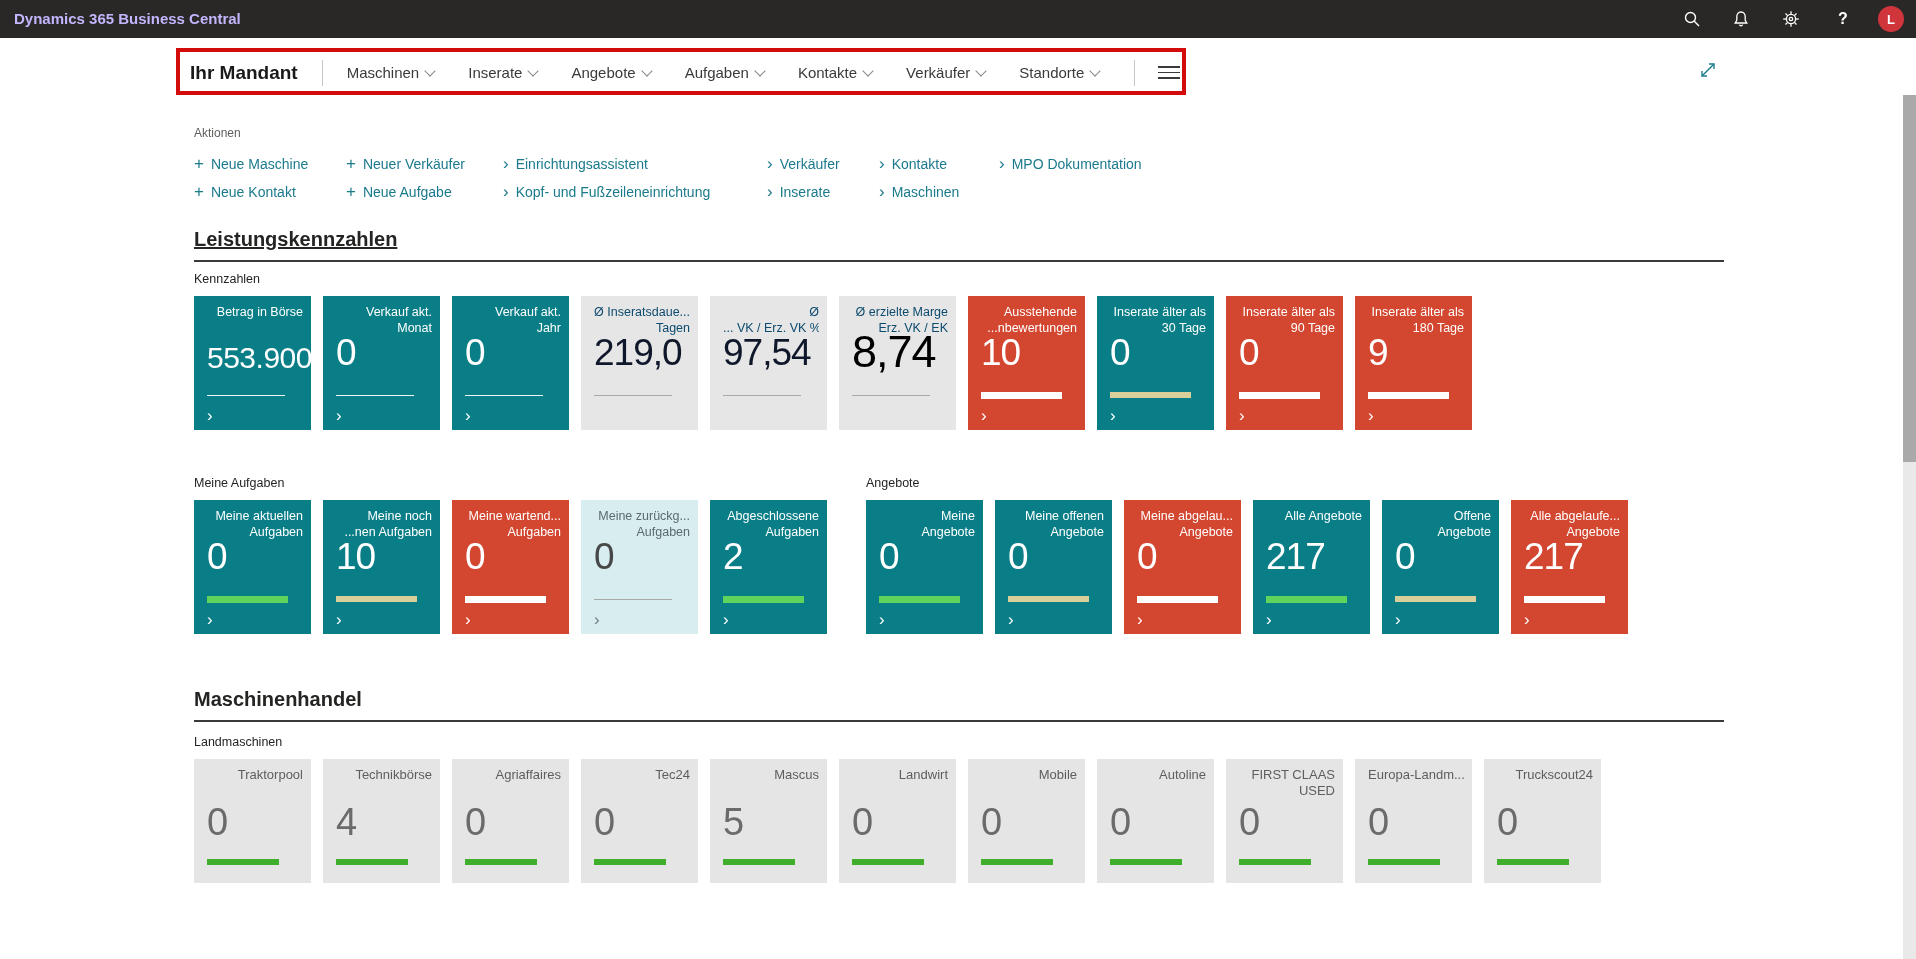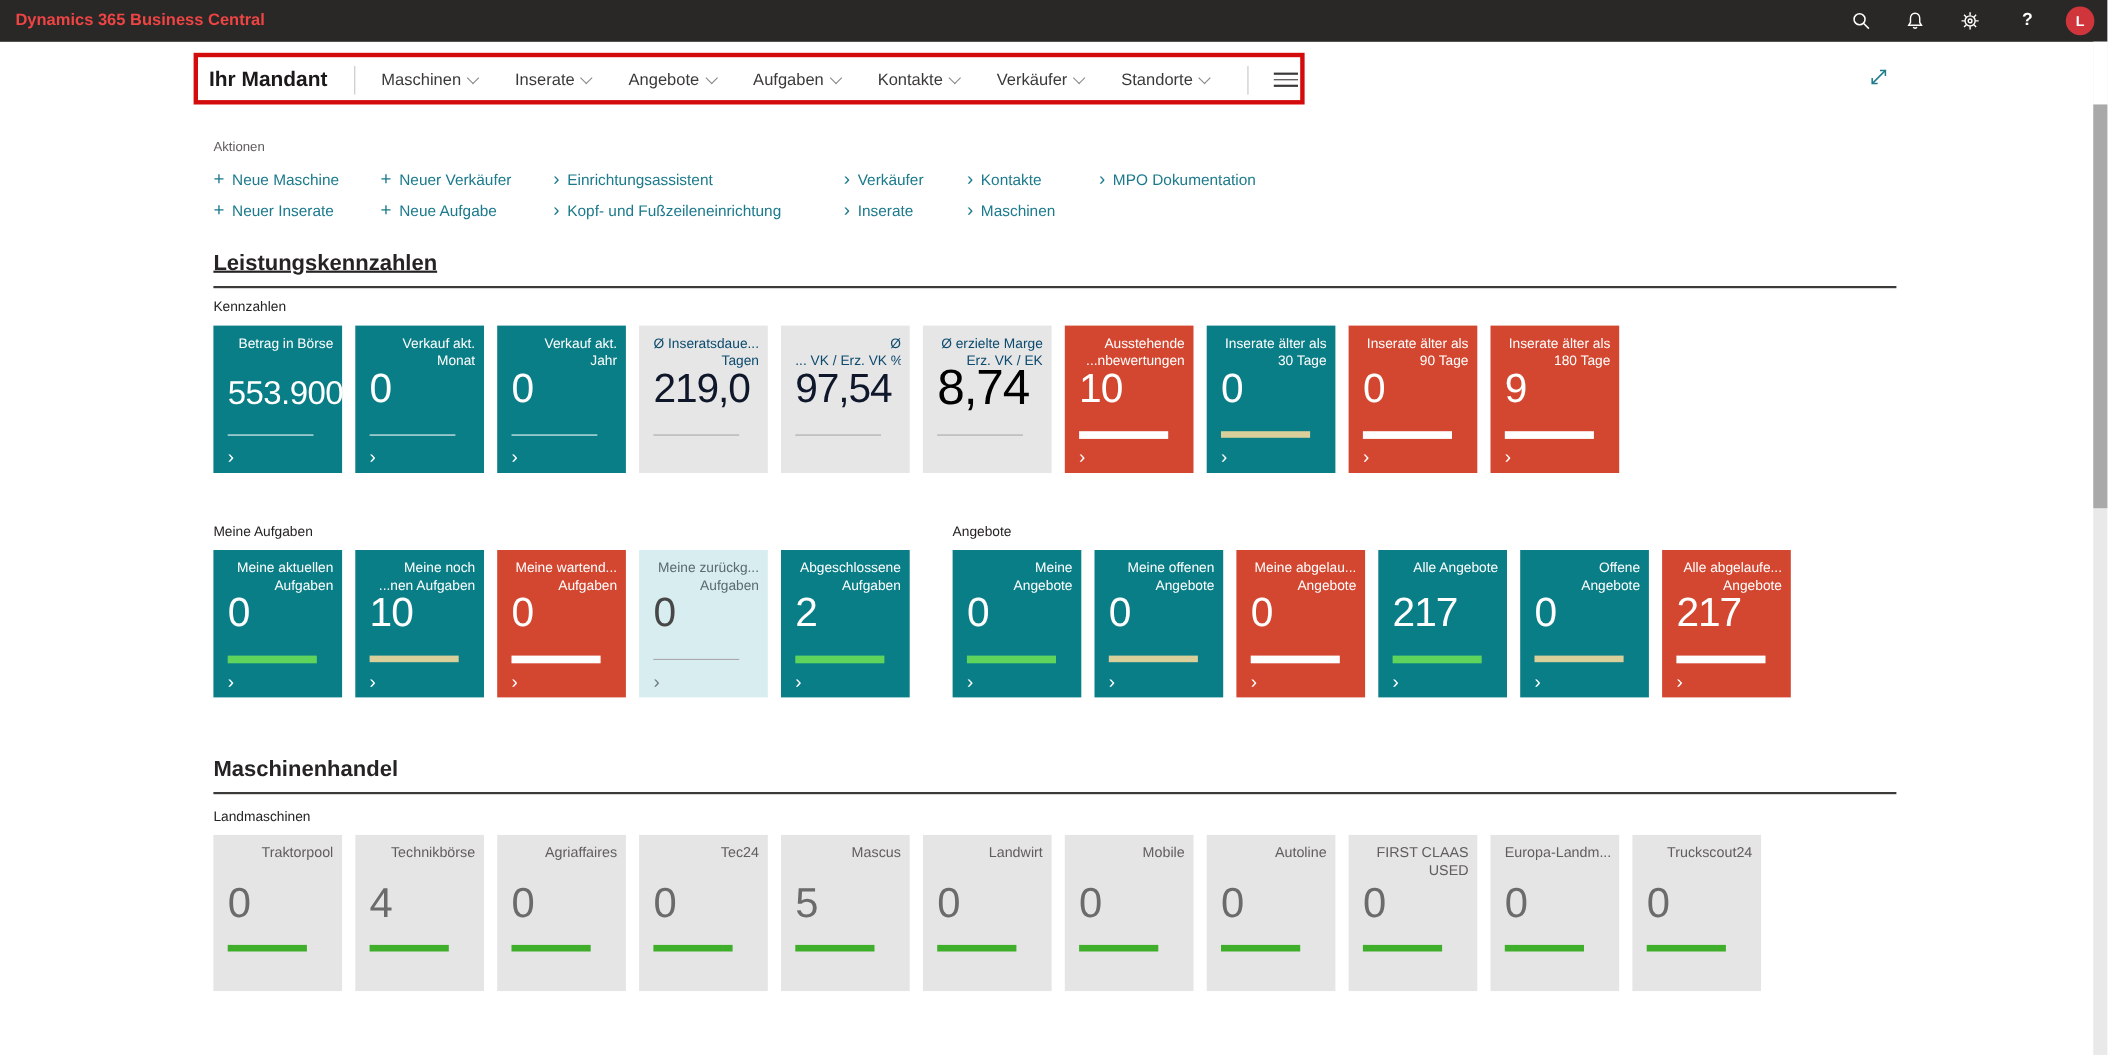--- a/index.html
+++ b/index.html
@@ -1,21 +1,21 @@
 <!DOCTYPE html>
 <html><head>
 <meta charset="utf-8">
 <style>
   html,body{margin:0;padding:0;}
   .page{position:relative;width:1916px;height:959px;background:#fff;overflow:hidden;
         font-family:"Liberation Sans",sans-serif;color:#252423;}
 
   
   .topbar{position:absolute;left:0;top:0;width:1916px;height:38px;background:#292827;}
-  .topbar .app-title{position:absolute;left:14px;top:10px;font-size:15px;font-weight:700;color:#ef4444;}
+  .topbar .app-title{position:absolute;left:14px;top:10px;font-size:15px;font-weight:700;color:#c4b5fd;}
   .tb-icon{position:absolute;top:7px;width:24px;height:24px;display:flex;align-items:center;justify-content:center;color:#fff;}
   .tb-help{font-size:16px;font-weight:700;color:#fff;}
   .avatar{position:absolute;top:6px;left:1878px;width:26px;height:26px;border-radius:50%;
           background:#d0353c;color:#fff;font-size:13px;font-weight:700;
           display:flex;align-items:center;justify-content:center;}
 
   
   .navbar{position:absolute;left:0;top:50px;width:1916px;height:45px;display:flex;align-items:center;}
   .company{margin-left:190px;font-size:19px;font-weight:700;color:#1b1a19;white-space:nowrap;}
   .vdiv{width:1px;height:26px;background:#c8c6c4;margin:0 24px;}
@@ -52,21 +52,21 @@
   .row-1{left:194px;top:272px;}
   .row-2{left:194px;top:476px;}
   .row-3{left:194px;top:735px;}
   .group-label{font-size:12.5px;font-weight:400;color:#252423;margin-bottom:10px;}
   .tiles{display:flex;gap:12px;}
   .tile{position:relative;width:117px;height:134px;flex:none;cursor:pointer;}
   .tile.teal{background:#0a7e87;color:#fff;}
   .tile.red{background:#d3462f;color:#fff;}
   .tile.gray,.tile.gray-dark{background:#e6e6e6;}
   .tile.pale{background:#d8edf0;}
-  .tile.plain{background:#e5e5e5;height:142px;}
+  .tile.plain{background:#e5e5e5;height:124px;}
   .t-label{position:absolute;top:8px;left:13px;right:8px;font-size:12.5px;line-height:16px;font-weight:400;text-align:right;}
   .t-label div{white-space:nowrap;overflow:hidden;}
   .gray .t-label,.gray-dark .t-label{color:#0c4a6e;}
   .pale .t-label{color:#5c6b6d;}
   .plain .t-label{color:#605e5c;font-size:13px;}
   .t-value{position:absolute;top:36px;left:13px;font-size:37px;font-weight:300;letter-spacing:-1px;}
   .t-value.small{font-size:30px;letter-spacing:-0.5px;top:45px;}
   .t-value.xl{font-size:45px;top:30px;}
   .gray .t-value{color:#0f172a;}
   .gray-dark .t-value{color:#000000;}
@@ -202,21 +202,21 @@
             <span>Kontakte</span>
           </span></span>
         <span class="action-cell"><span class="action-link">
             <span class="pfx arrow">›</span>
             <span>MPO Dokumentation</span>
           </span></span>
       </div>
     <div class="actions-row">
         <span class="action-cell" style="width: 152px;"><span class="action-link">
             <span class="pfx plus">+</span>
-            <span>Neuer Inserate</span>
+            <span>Neue Kontakt</span>
           </span></span>
         <span class="action-cell" style="width: 157px;"><span class="action-link">
             <span class="pfx plus">+</span>
             <span>Neue Aufgabe</span>
           </span></span>
         <span class="action-cell" style="width: 264px;"><span class="action-link">
             <span class="pfx arrow">›</span>
             <span>Kopf- und Fußzeileneinrichtung</span>
           </span></span>
         <span class="action-cell" style="width: 112px;"><span class="action-link">

